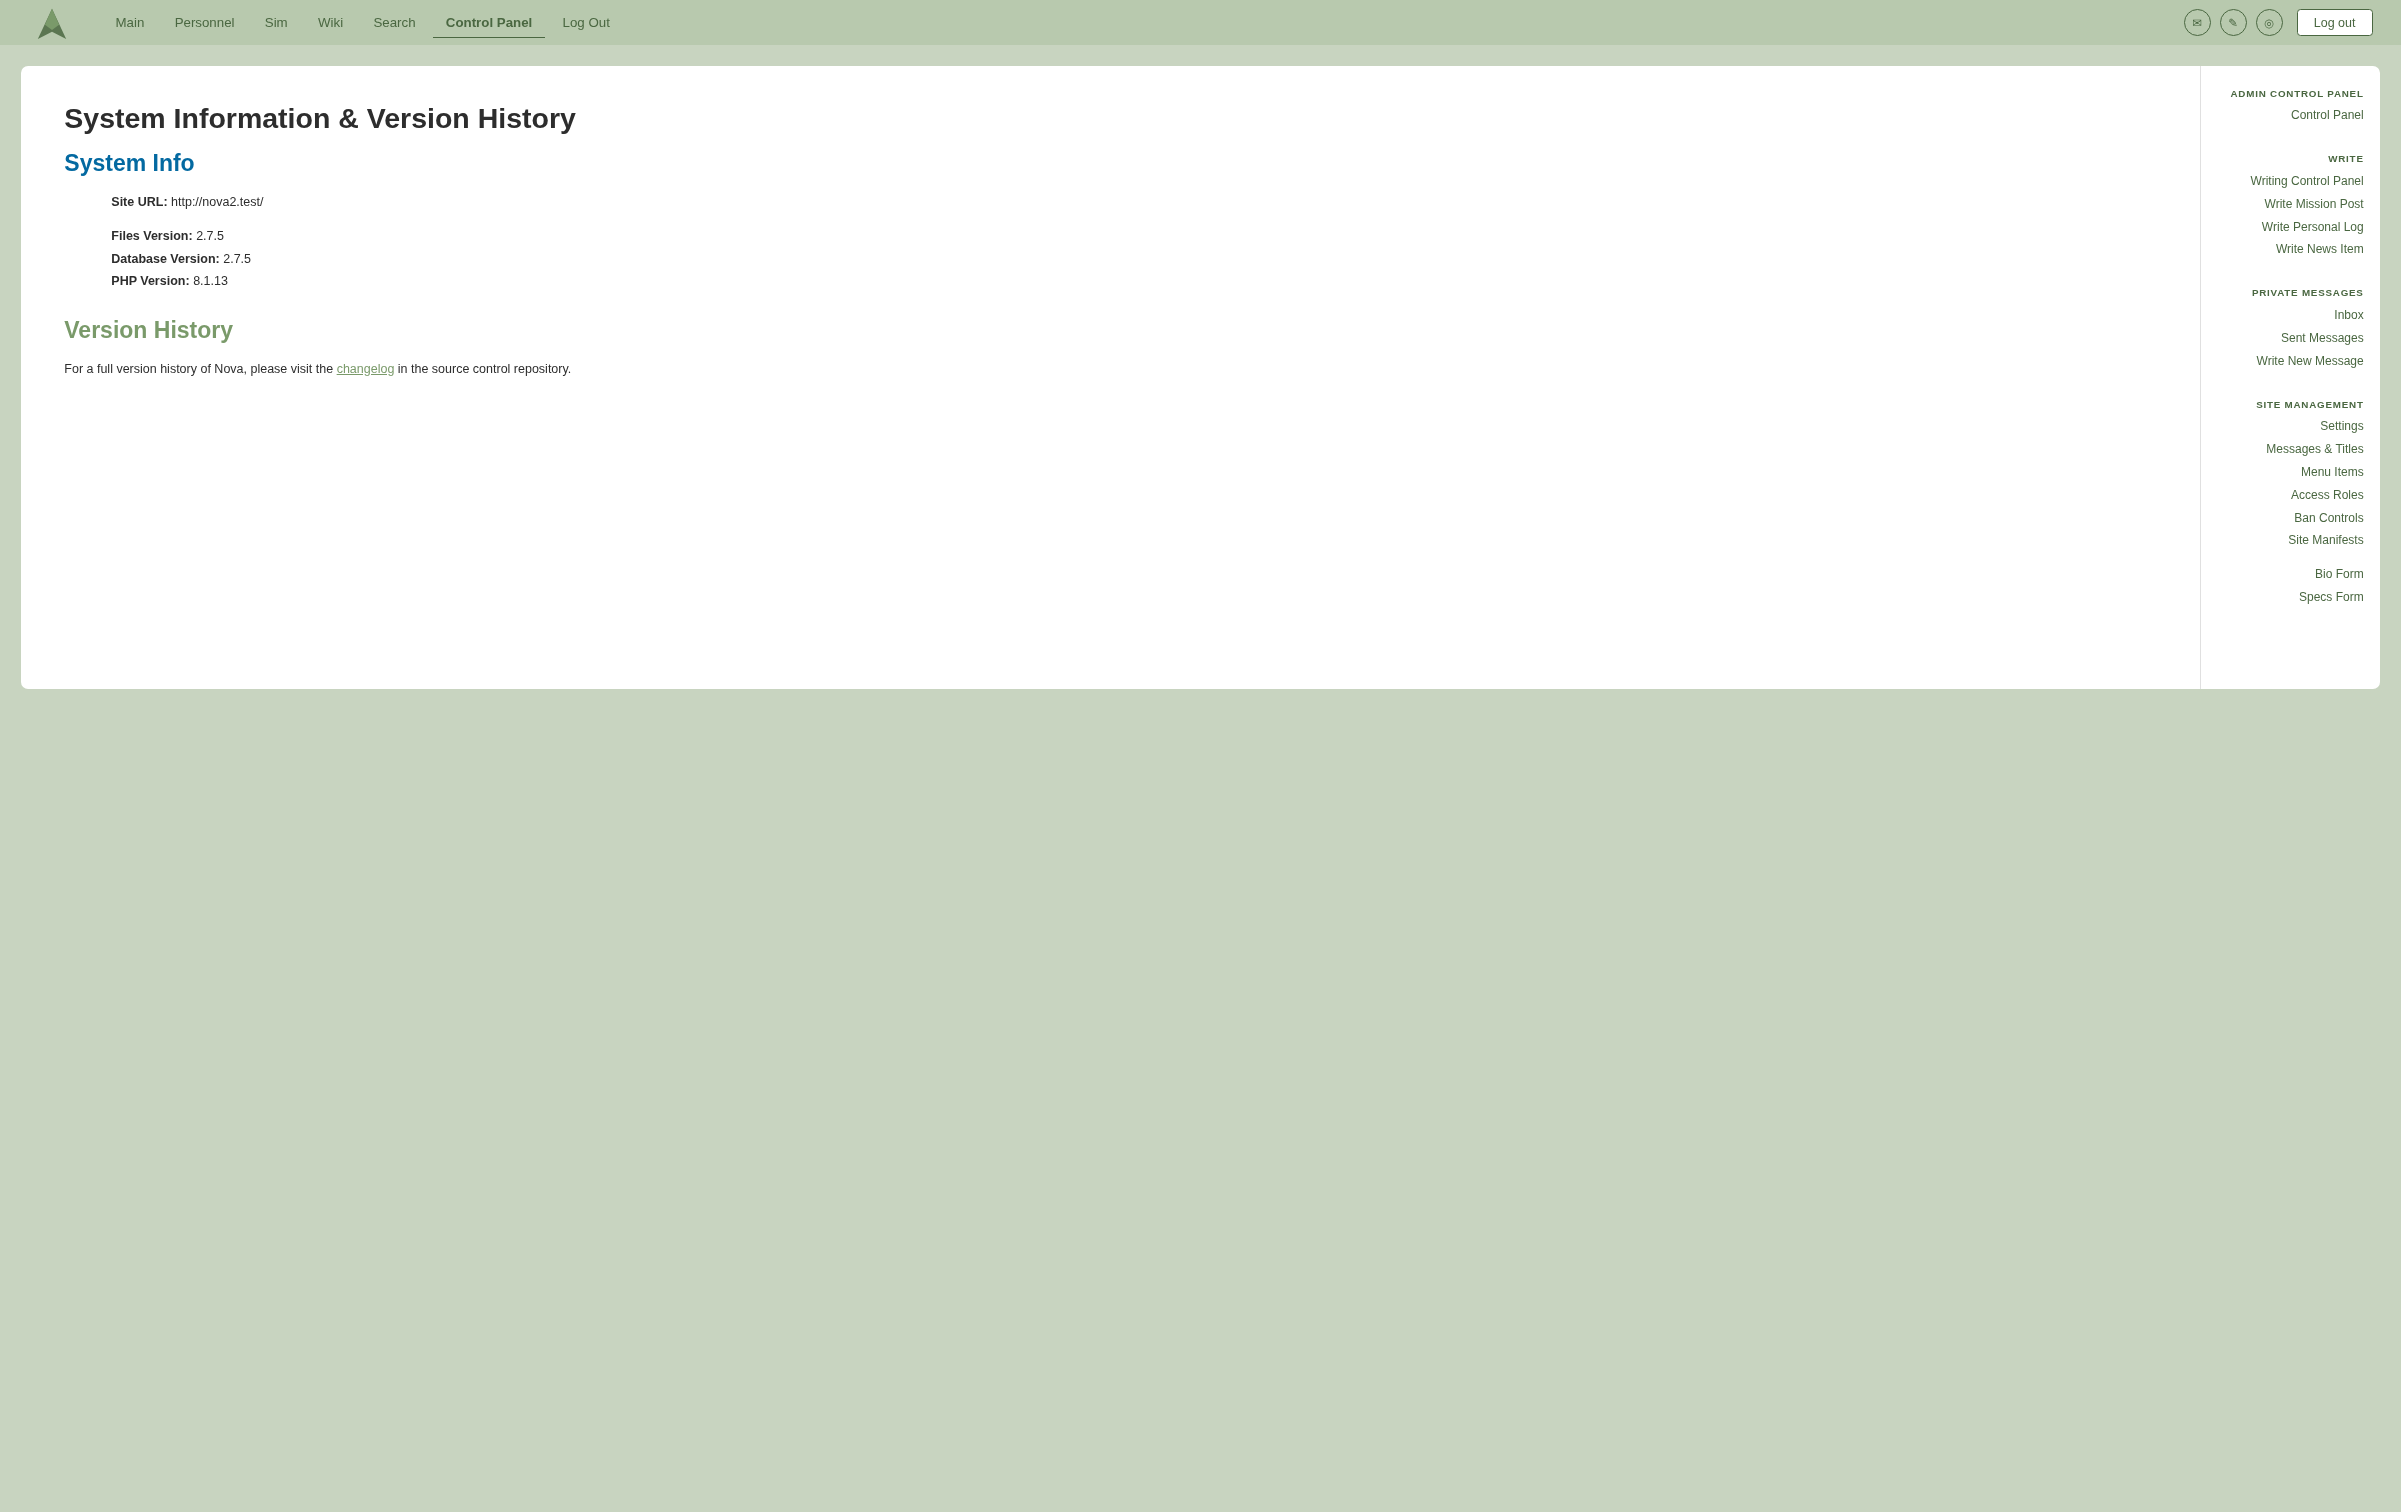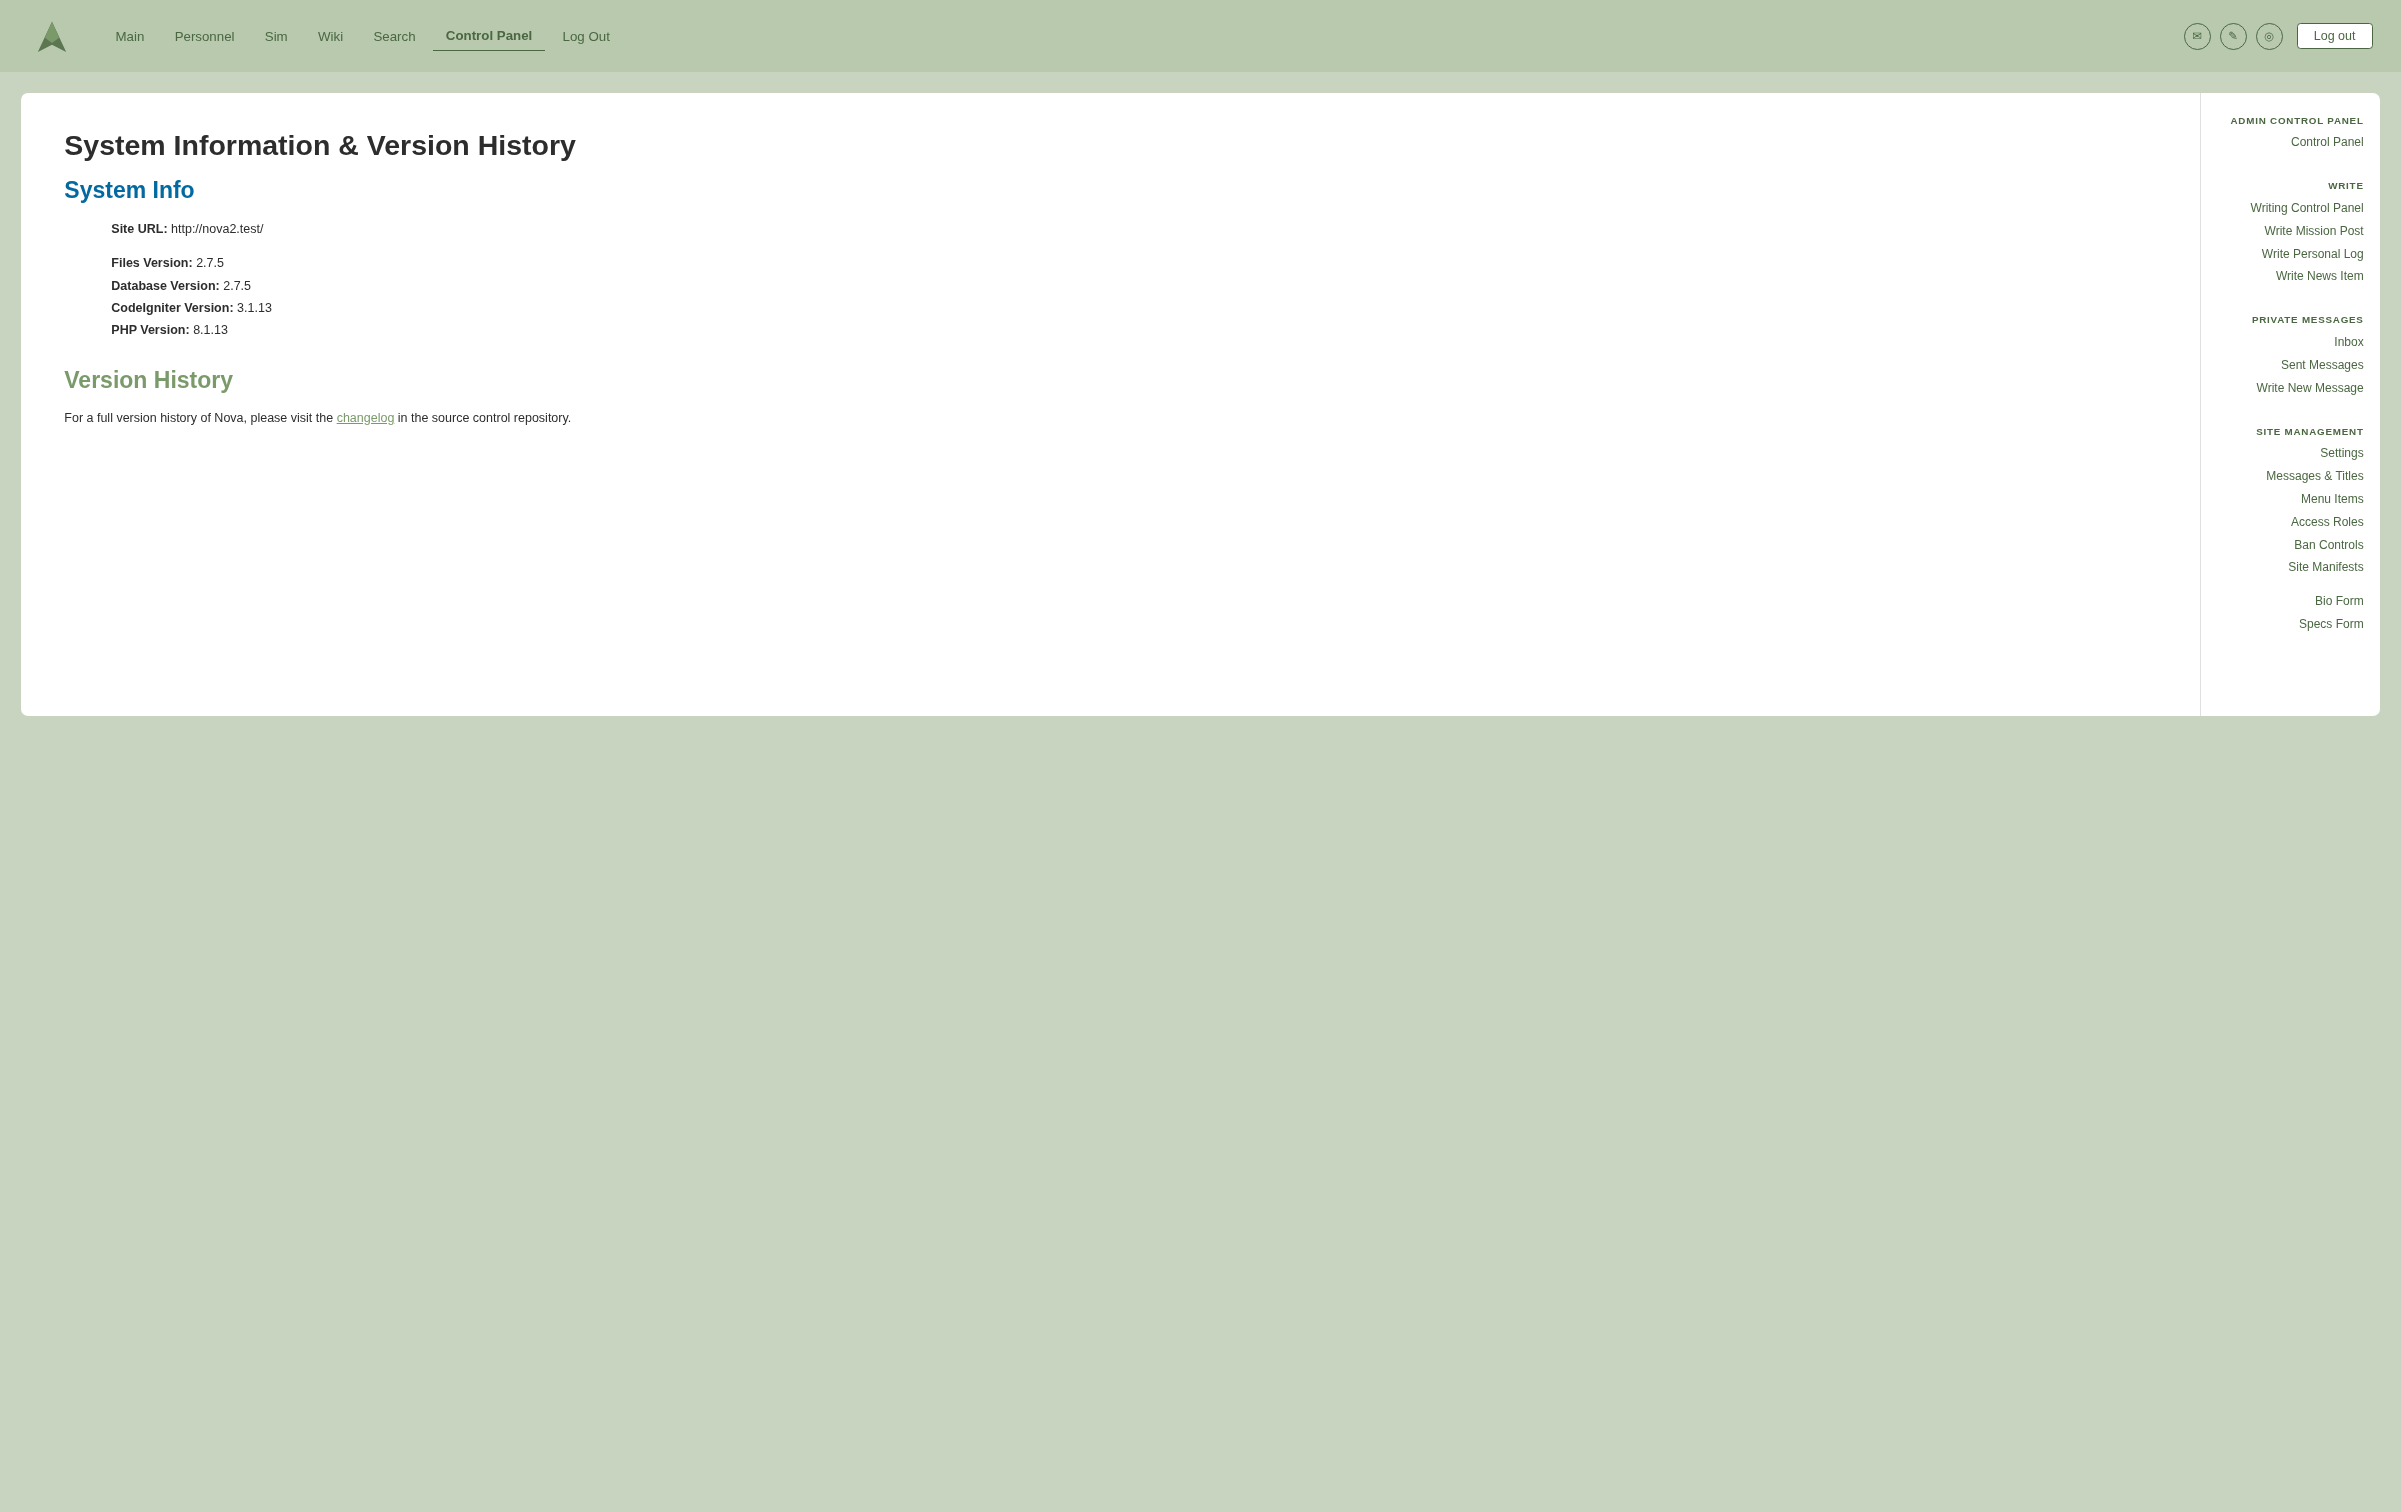--- a/index.html
+++ b/index.html
@@ -8,21 +8,21 @@
       font-family: Georgia, 'Times New Roman', serif;
       min-height: 100vh;
     }
 
     
     nav {
       background-color: #b8c9ae;
       display: flex;
       align-items: center;
       padding: 0 28.5px;
-      height: 72px;
+      height: 45px;
       gap: 0;
     }
     .nav-logo {
       margin-right: 28.5px;
       display: flex;
       align-items: center;
     }
     .nav-logo svg {
       width: 46px;
       height: 36px;
@@ -229,24 +229,20 @@
     <div class="version-block">
       <div class="info-row">
         <span class="info-label">Files Version:</span>
         <span class="info-value"> <span>2.7.5</span></span>
       </div>
       <div class="info-row">
         <span class="info-label">Database Version:</span>
         <span class="info-value"> <span>2.7.5</span></span>
       </div>
       <div class="info-row">
-        <span class="info-label">CodeIgniter Version:</span>
-        <span class="info-value"> <span>3.1.13</span></span>
-      </div>
-      <div class="info-row">
         <span class="info-label">PHP Version:</span>
         <span class="info-value"> <span>8.1.13</span></span>
       </div>
     </div>
 
     <h2 class="version-history-title">Version History</h2>
     <p class="version-text">
       <span>For a full version history of Nova, please visit the </span><a class="changelog-link">changelog</a><span> in the source control repository.</span>
     </p>
   </div>

